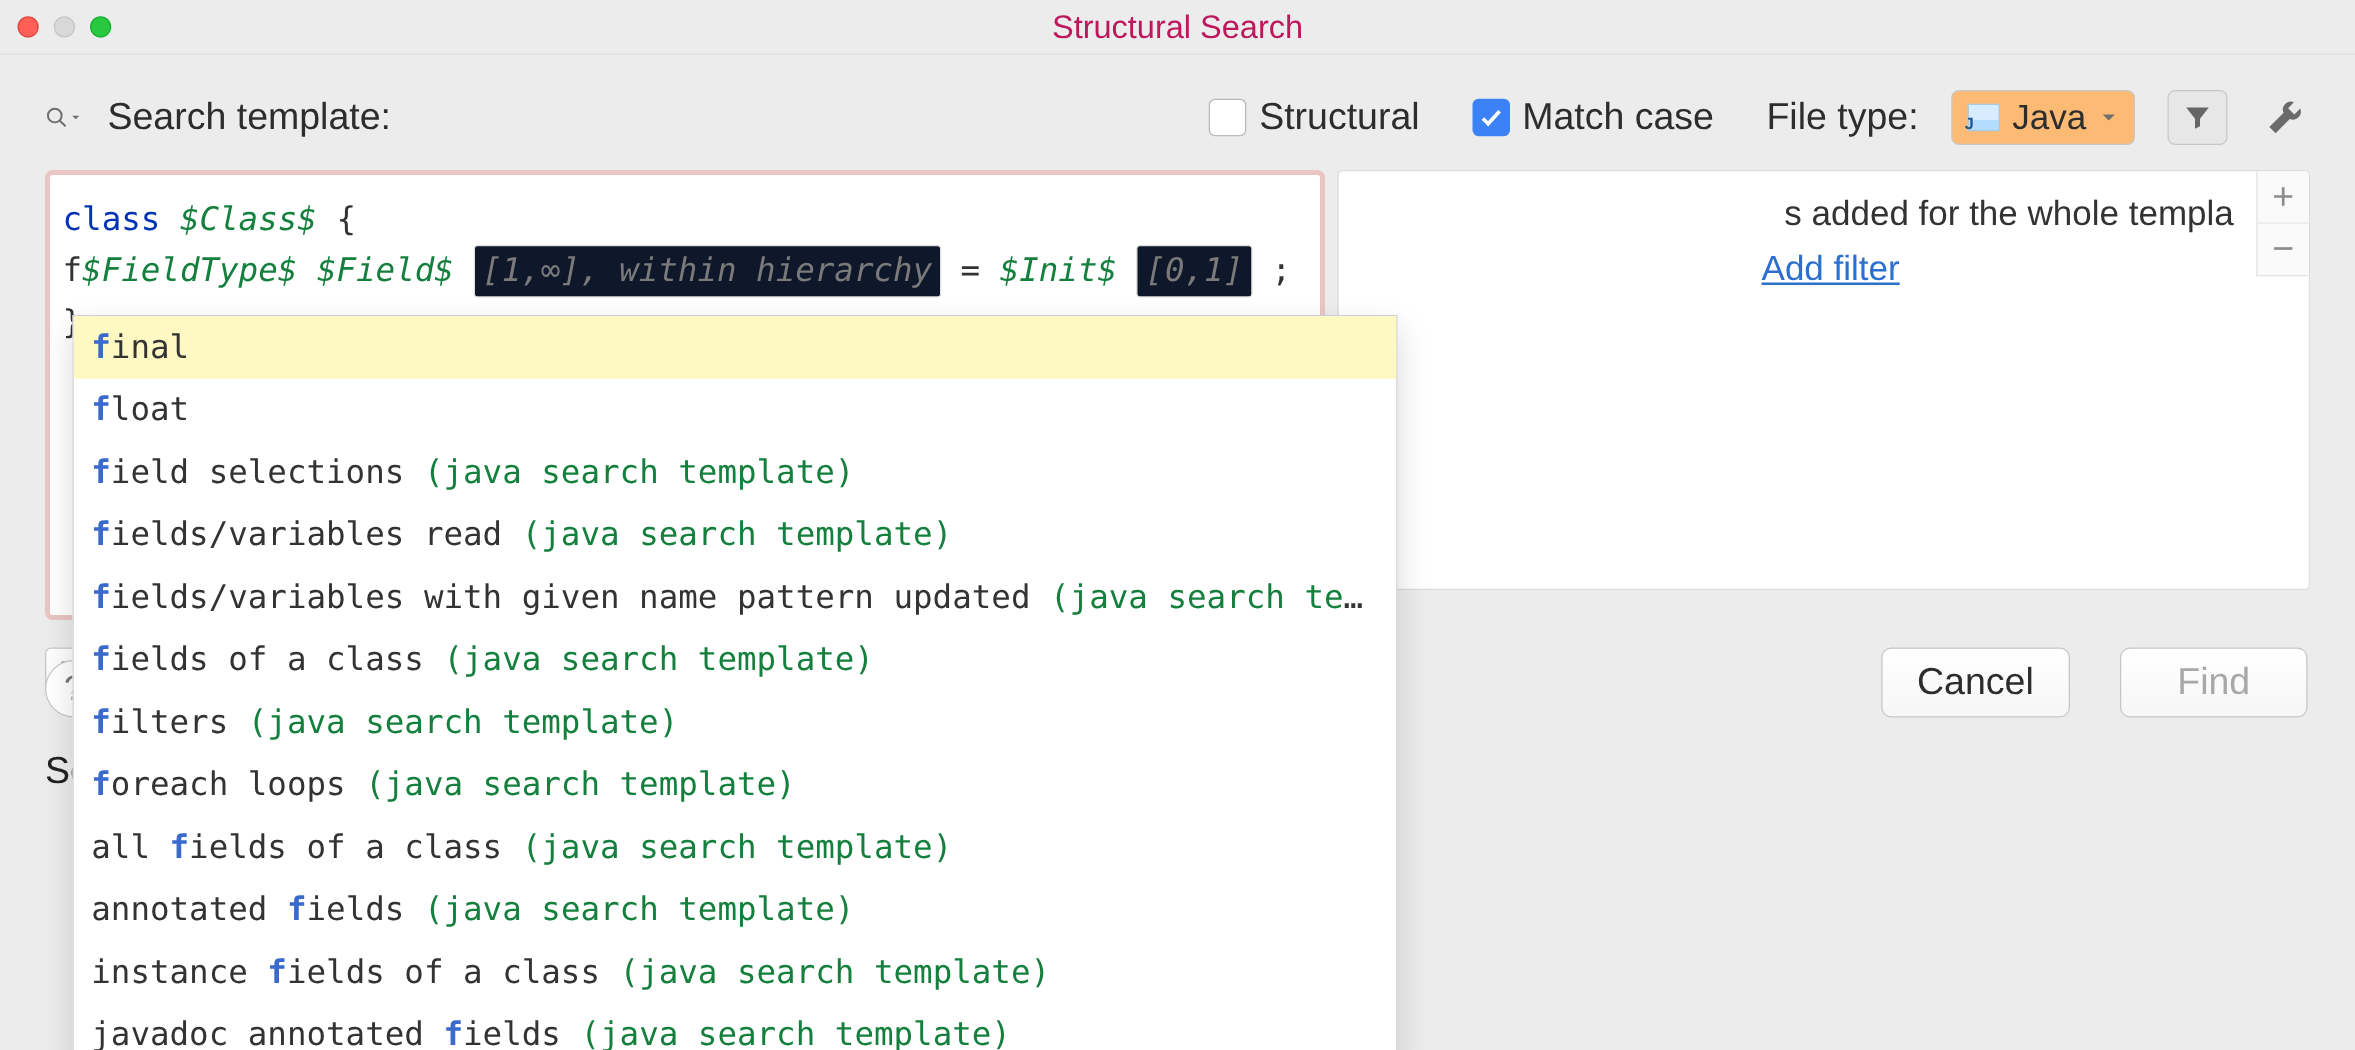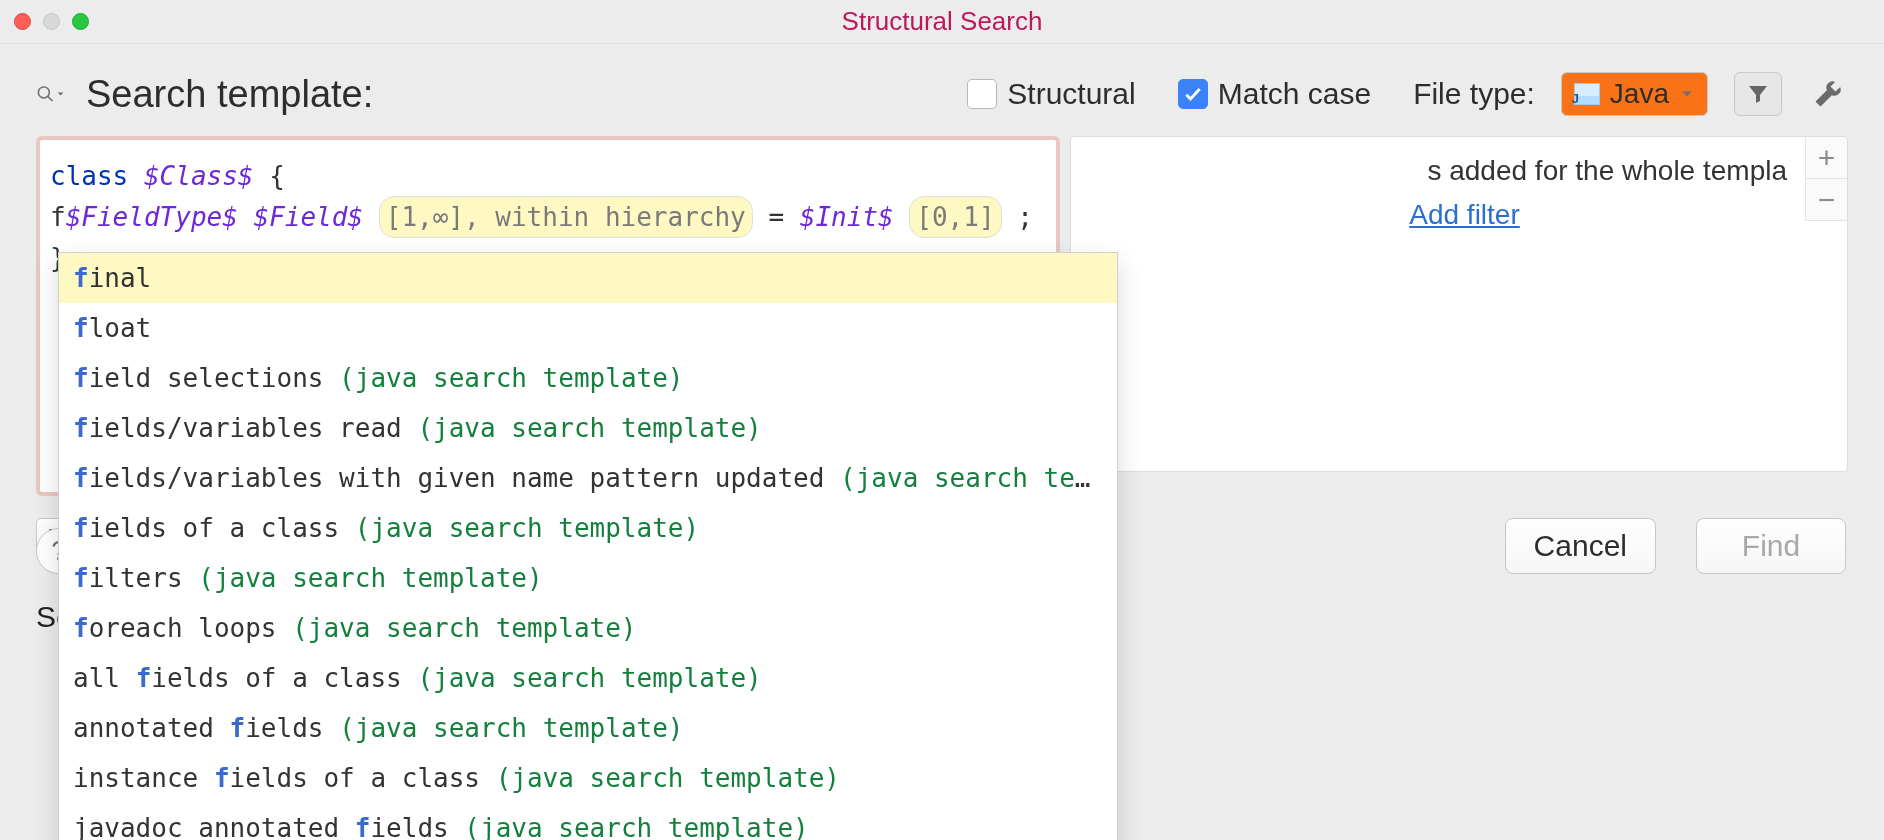--- a/index.html
+++ b/index.html
@@ -7,40 +7,40 @@
   .titlebar { height:44px; background:#ececec; display:flex; align-items:center; padding:0 14px; position:relative; border-bottom:1px solid #e1e1e1;}
   .traffic { display:flex; gap:12px; align-items:center;}
   .dot { width:17px; height:17px; border-radius:50%; }
   .dot.red{background:#ff5f57;border:1px solid #e0443e;}
   .dot.yellow{background:#d8d8d8;border:1px solid #c6c6c6;}
   .dot.green{background:#28c840;border:1px solid #1aad2f;}
   .wintitle{position:absolute; left:0; right:0; text-align:center; font-size:26px; color:#be185d; pointer-events:none;}
   .content { padding:26px 36px 0 36px; position:relative; }
   .toolbar { display:flex; align-items:center; gap:12px; height:48px;}
   .search-icon { width:28px; height:28px; display:flex; align-items:center; justify-content:center; color:#6f6f6f; gap:2px;}
-  .plain-label { font-size:38px; color:#2d2d2d; margin-left:10px;}
+  .plain-label { font-size:30px; color:#2d2d2d; margin-left:10px;}
   .spacer { flex:1; }
   .chk { width:30px; height:30px; border:1.5px solid #b8b8b8; border-radius:5px; background:#fff; display:inline-flex; align-items:center; justify-content:center; margin-right:10px; vertical-align:middle;}
   .chk.checked { background:#3b82f6; border-color:#3b82f6;}
   .chk.checked svg { stroke:#fff; }
   .opt-label { font-size:30px; color:#2d2d2d; margin-right:30px; vertical-align:middle;}
-  .ftype { display:inline-flex; align-items:center; height:44px; border:1px solid #c7c7c7; border-radius:6px; background:#f97316; padding:0 12px; margin-left:14px;}
+  .ftype { display:inline-flex; align-items:center; height:44px; border:1px solid #c7c7c7; border-radius:6px; background:#fdba74; padding:0 12px; margin-left:14px;}
   .ftype .ico { width:26px; height:22px; background:linear-gradient(180deg,#d7ecff 0 60%, #b4dcff 60% 100%); border:1px solid #a9c9e2; position:relative; margin-right:10px;}
   .ftype .ico::after{content:"J"; position:absolute; bottom:-2px; left:-3px; font-size:13px; color:#1e5a8e; font-weight:700; background:#fff0;}
   .ftype .txt{font-size:28px; color:#2d2d2d;}
   .ftype .caret{margin-left:10px;}
   .tool-btn { width:48px; height:44px; border:1px solid #c7c7c7; border-radius:6px; background:#fff; display:inline-flex; align-items:center; justify-content:center; margin-left:14px; color:#666;}
   .tool-btn.active{background:#e7e7e7;}
   .wrench { margin-left:14px; width:40px; height:40px; display:inline-flex; align-items:center; justify-content:center; color:#6b6b6b;}
   .body { display:flex; margin-top:18px; gap:10px;}
   .editor-wrap { position:relative; flex:0 0 1024px; }
   .editor { width:1024px; height:360px; background:#fff; border:4px solid #e9c6c4; border-radius:6px; padding:16px 10px 10px 10px; font-family: Menlo, Consolas, monospace; font-size:26px; line-height:40px; color:#333; position:relative; overflow:hidden;}
   .kw{color:#0033b3;}
-  .var{color:#6d28d9; font-style:italic;}
-  .markbox{display:inline-block; background:#fef9c3; border:1px solid #dfdfdb; border-radius:15px; padding:0 6px; color:#7a7a7a;}
+  .var{color:#15803d; font-style:italic;}
+  .markbox{display:inline-block; background:#0f172a; border:1px solid #dfdfdb; border-radius:3px; padding:0 6px; color:#7a7a7a;font-style:italic;}
   .filters { flex:1; border:1px solid #dcdcdc; border-radius:4px; background:#fff; height:336px; position:relative; padding:18px 14px; font-size:28px; color:#333; overflow:hidden;}
   .filters .sidebtns{position:absolute; right:0; top:0; width:42px; display:flex; flex-direction:column;}
   .sq{height:42px;border-left:1px solid #e4e4e4; border-bottom:1px solid #e4e4e4; display:flex;align-items:center;justify-content:center;color:#8c8c8c;font-size:30px;background:#fafafa;}
   .link{color:#2b6fcf; text-decoration:underline; font-size:28px; display:inline-block; margin-top:6px;margin-left:11px;}
   .in-btn{ margin-top:22px; height:40px; padding:0 10px; display:inline-flex; align-items:center; border:1px solid #c8c8c8; border-radius:5px; background:linear-gradient(#fff,#f4f4f4); font-size:26px; color:#444;}
   .sea-label{ font-size:30px; margin-top:42px;}
   .bottom-right{ position:absolute; right:38px; bottom:60px; display:flex; gap:40px;}
   .btn{ height:56px; min-width:150px; padding:0 28px; border:1px solid #c7c7c7; border-radius:8px; background:linear-gradient(#ffffff,#f6f6f6); font-size:30px; color:#2d2d2d; display:flex; align-items:center; justify-content:center;}
   .btn.disabled{ color:#a8a8a8; }
   .help{ position:absolute; left:36px; bottom:60px; width:46px; height:46px; border:1px solid #c7c7c7; border-radius:23px; display:flex; align-items:center; justify-content:center; color:#777; font-size:28px; background:#fff;}

